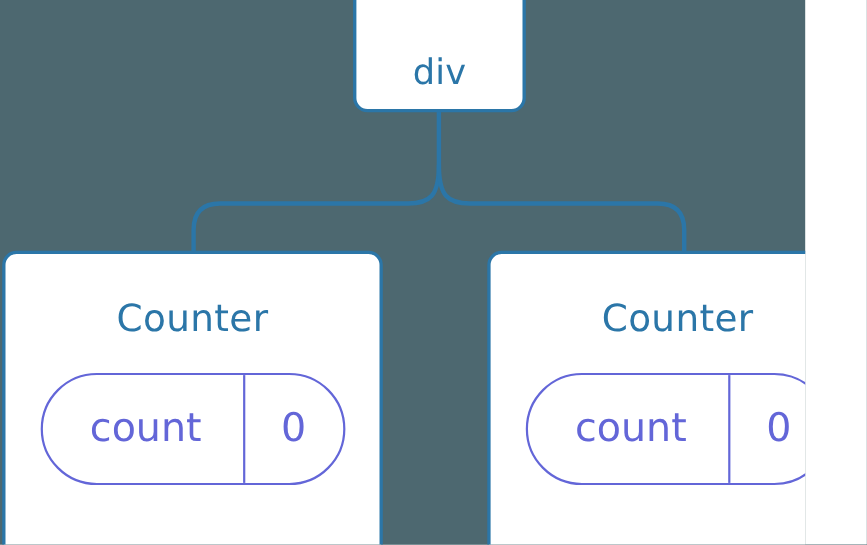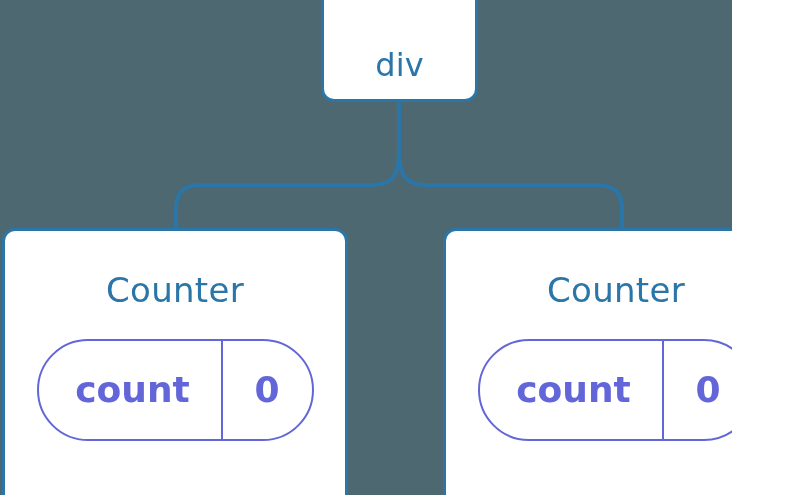--- a/index.html
+++ b/index.html
@@ -83,21 +83,20 @@
     background: transparent;
   }
   .pill-key, .pill-value {
     display: flex;
     align-items: center;
     justify-content: center;
     color: #6366d8;
     font-size: 36px;
     line-height: 1;
     white-space: nowrap;
-    font-weight: bold;
   }
   .pill-key {
     width: 176px;
     padding-left: 6px;
   }
   .pill-value {
     width: 89px;
     border-left: 2.5px solid #6366d8;
   }
 </style>

